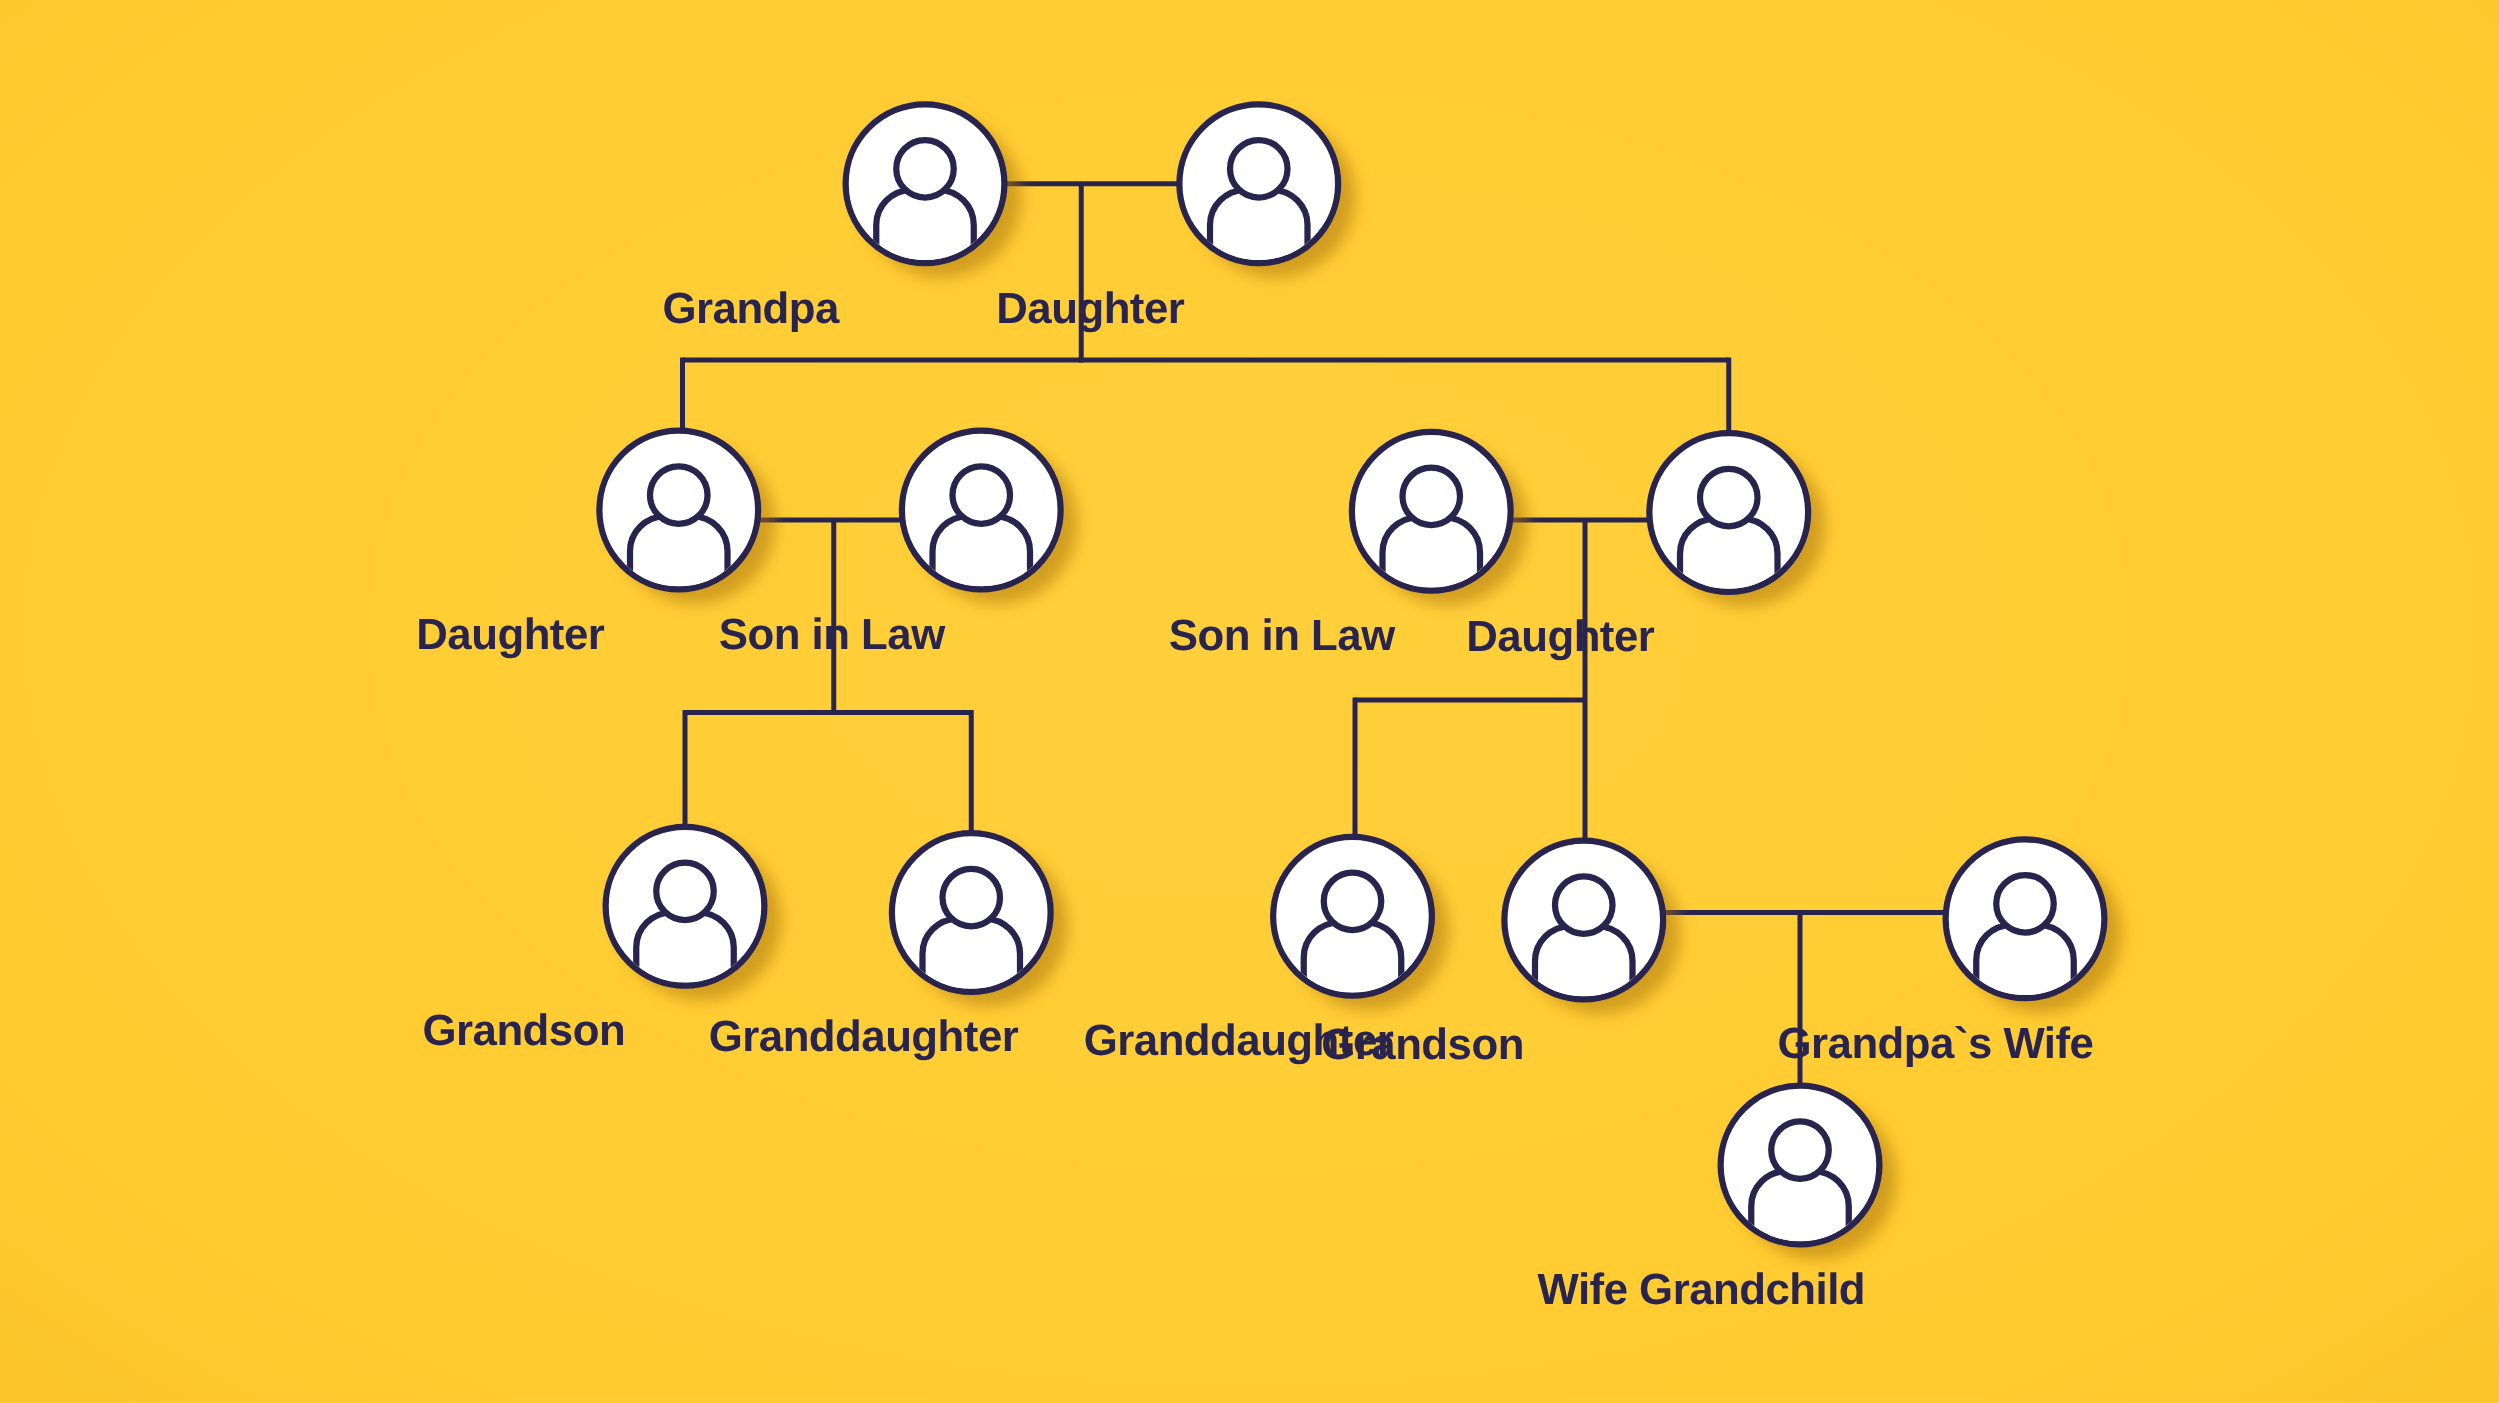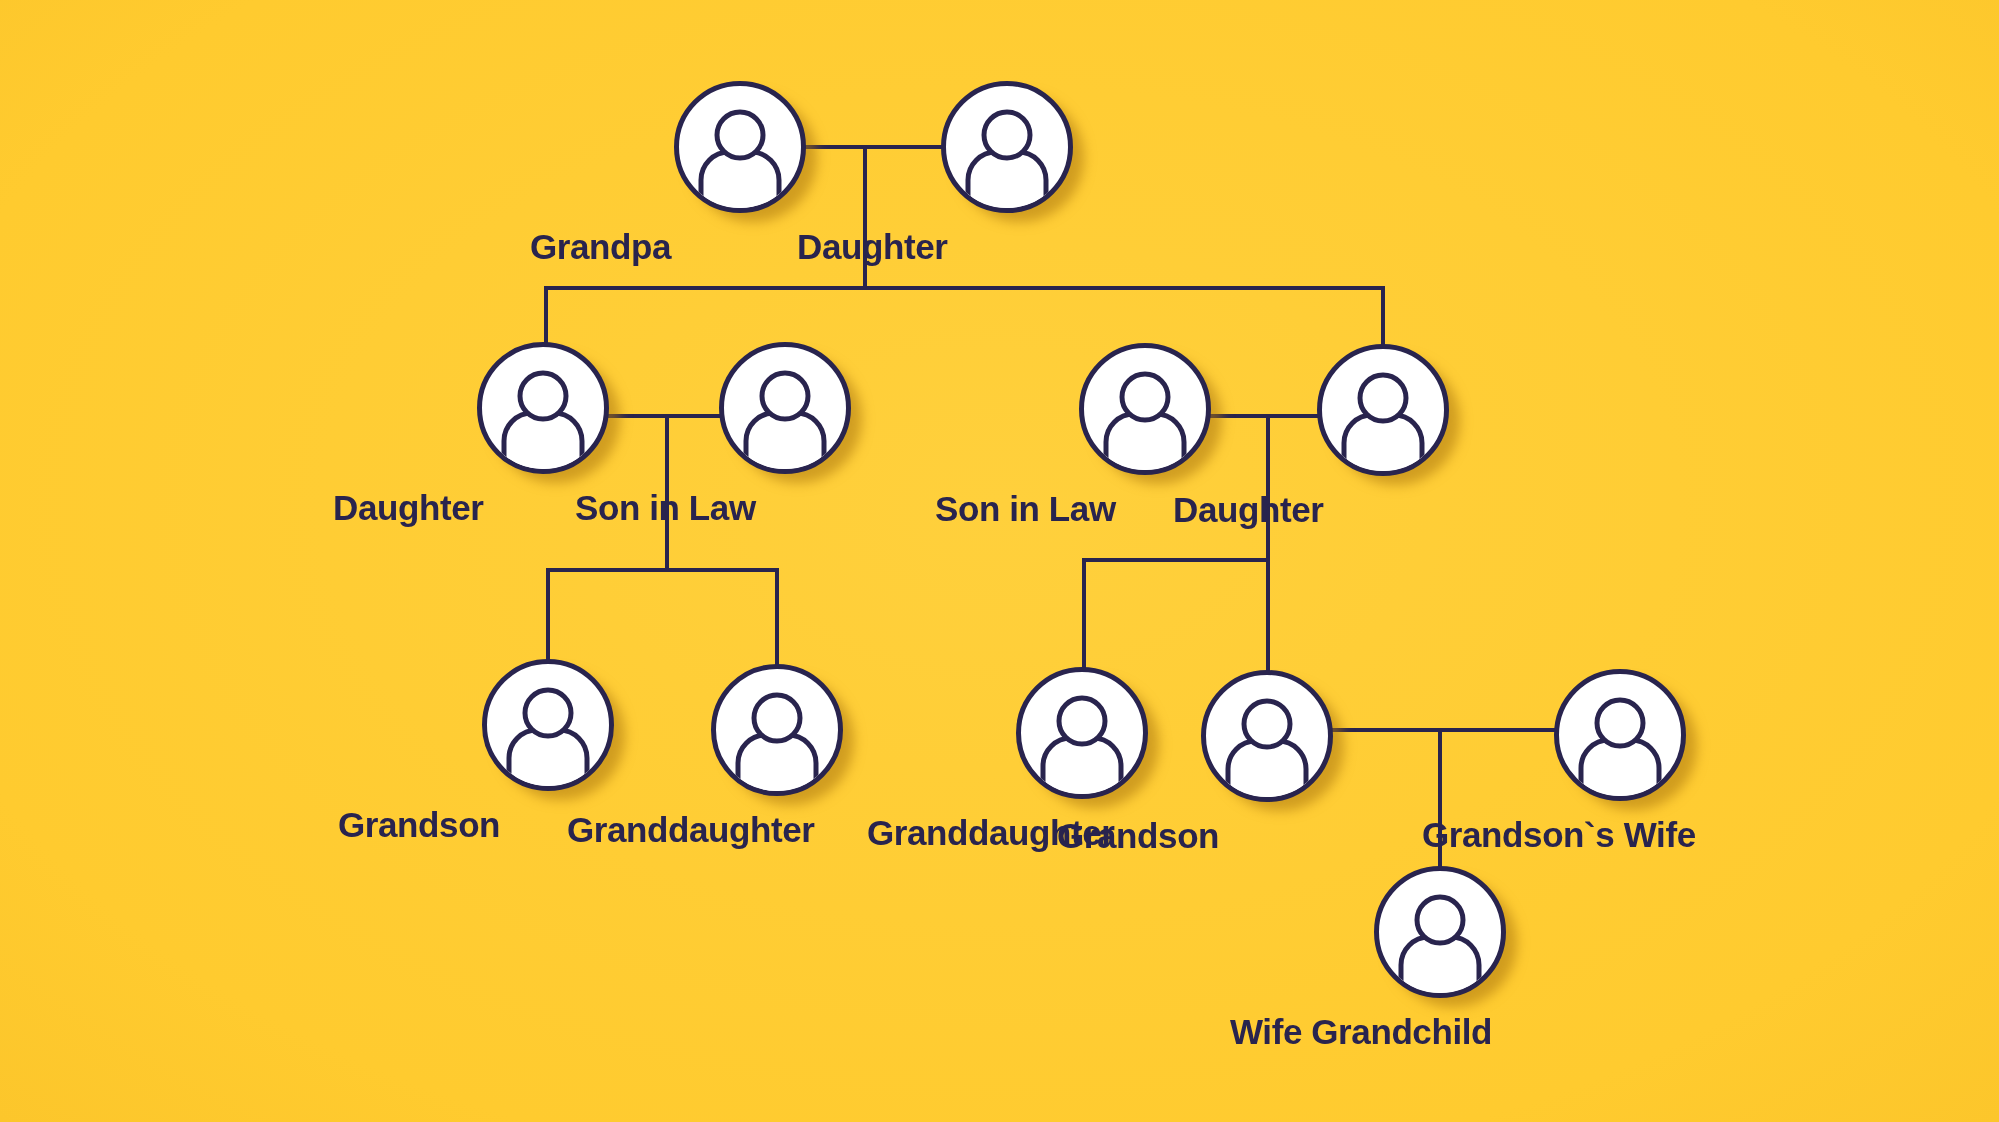--- a/index.html
+++ b/index.html
@@ -189,21 +189,21 @@
     <div class="label">Grandson</div>
   </div>
 
   <div class="person" style="left:1620px;top:735px">
     <div class="avatar">
       <svg viewBox="0 0 122 122">
           <rect x="22" y="66" width="78" height="80" rx="28" fill="#fff" stroke="#29244E" stroke-width="5"></rect>
           <circle cx="61" cy="49" r="23" fill="#fff" stroke="#29244E" stroke-width="5"></circle>
         </svg>
     </div>
-    <div class="label" style="left:-198px">Grandson`s Wife</div>
+    <div class="label" style="left:-198px">Grandpa`s Wife</div>
   </div>
 
   <div class="person" style="left:1440px;top:932px">
     <div class="avatar">
       <svg viewBox="0 0 122 122">
           <rect x="22" y="66" width="78" height="80" rx="28" fill="#fff" stroke="#29244E" stroke-width="5"></rect>
           <circle cx="61" cy="49" r="23" fill="#fff" stroke="#29244E" stroke-width="5"></circle>
         </svg>
     </div>
     <div class="label">Wife Grandchild</div>

